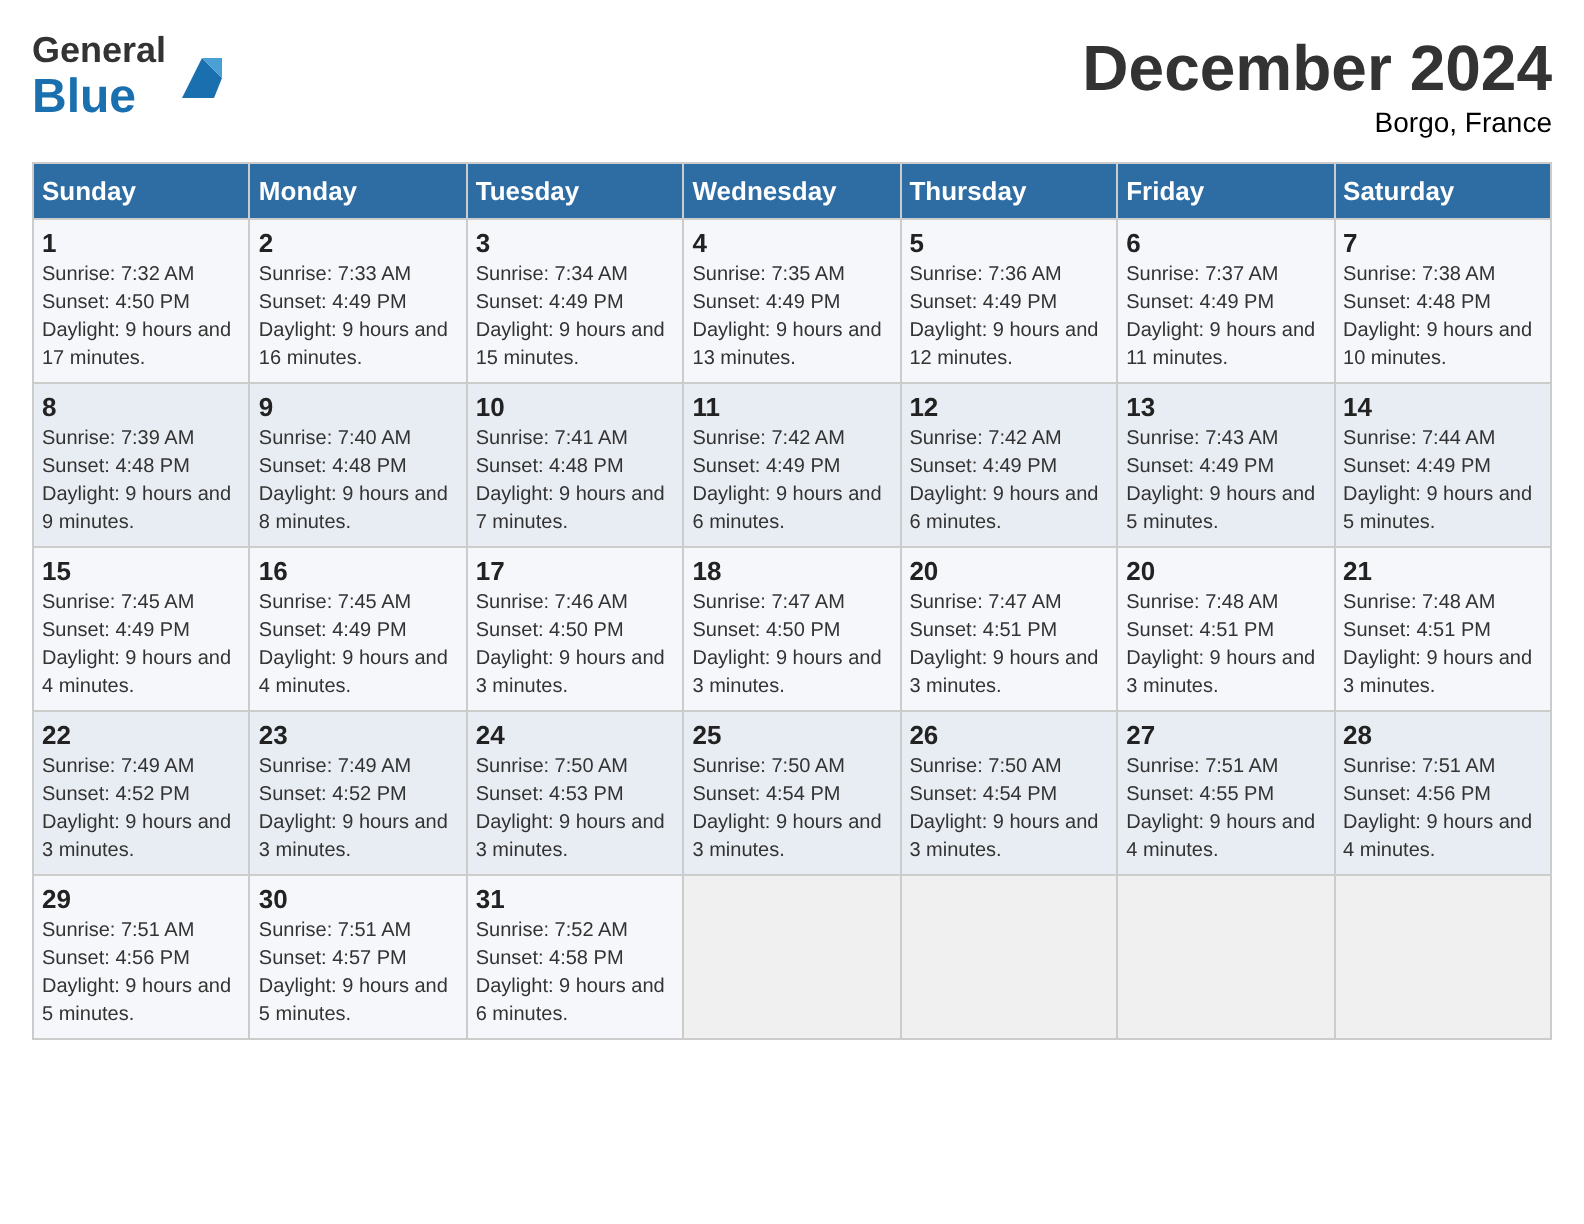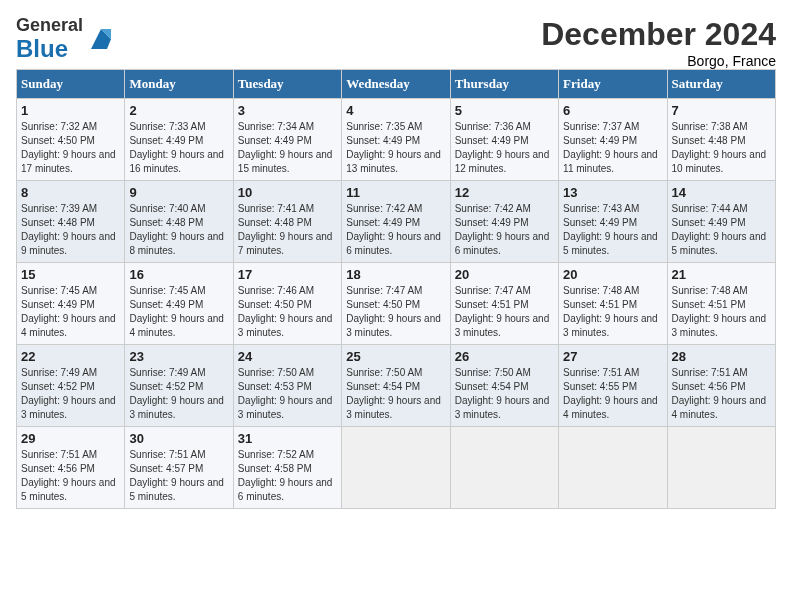--- a/index.html
+++ b/index.html
@@ -7,21 +7,21 @@
       font-family: Arial, sans-serif;
       background: #fff;
       width: 792px;
       min-height: 612px;
       padding: 16px;
     }
     .header {
       display: flex;
       justify-content: space-between;
       align-items: flex-start;
-      margin-bottom: 0;
+      margin-bottom: 12px;
     }
     .logo {
       display: flex;
       align-items: center;
     }
     .logo-text {
       display: flex;
       flex-direction: column;
       line-height: 1.1;
     }
@@ -58,21 +58,20 @@
       font-size: 11px;
     }
     thead tr th {
       background-color: #2e6da4;
       color: #fff;
       padding: 6px 4px;
       text-align: left;
       font-size: 13px;
       font-weight: bold;
       border: 1px solid #ccc;
-      font-family: Liberation Serif, serif;
     }
     tbody tr td {
       vertical-align: top;
       padding: 4px;
       border: 1px solid #ccc;
       min-height: 70px;
       width: 14.28%;
     }
     tbody tr:nth-child(odd) td {
       background-color: #f5f7fa;

